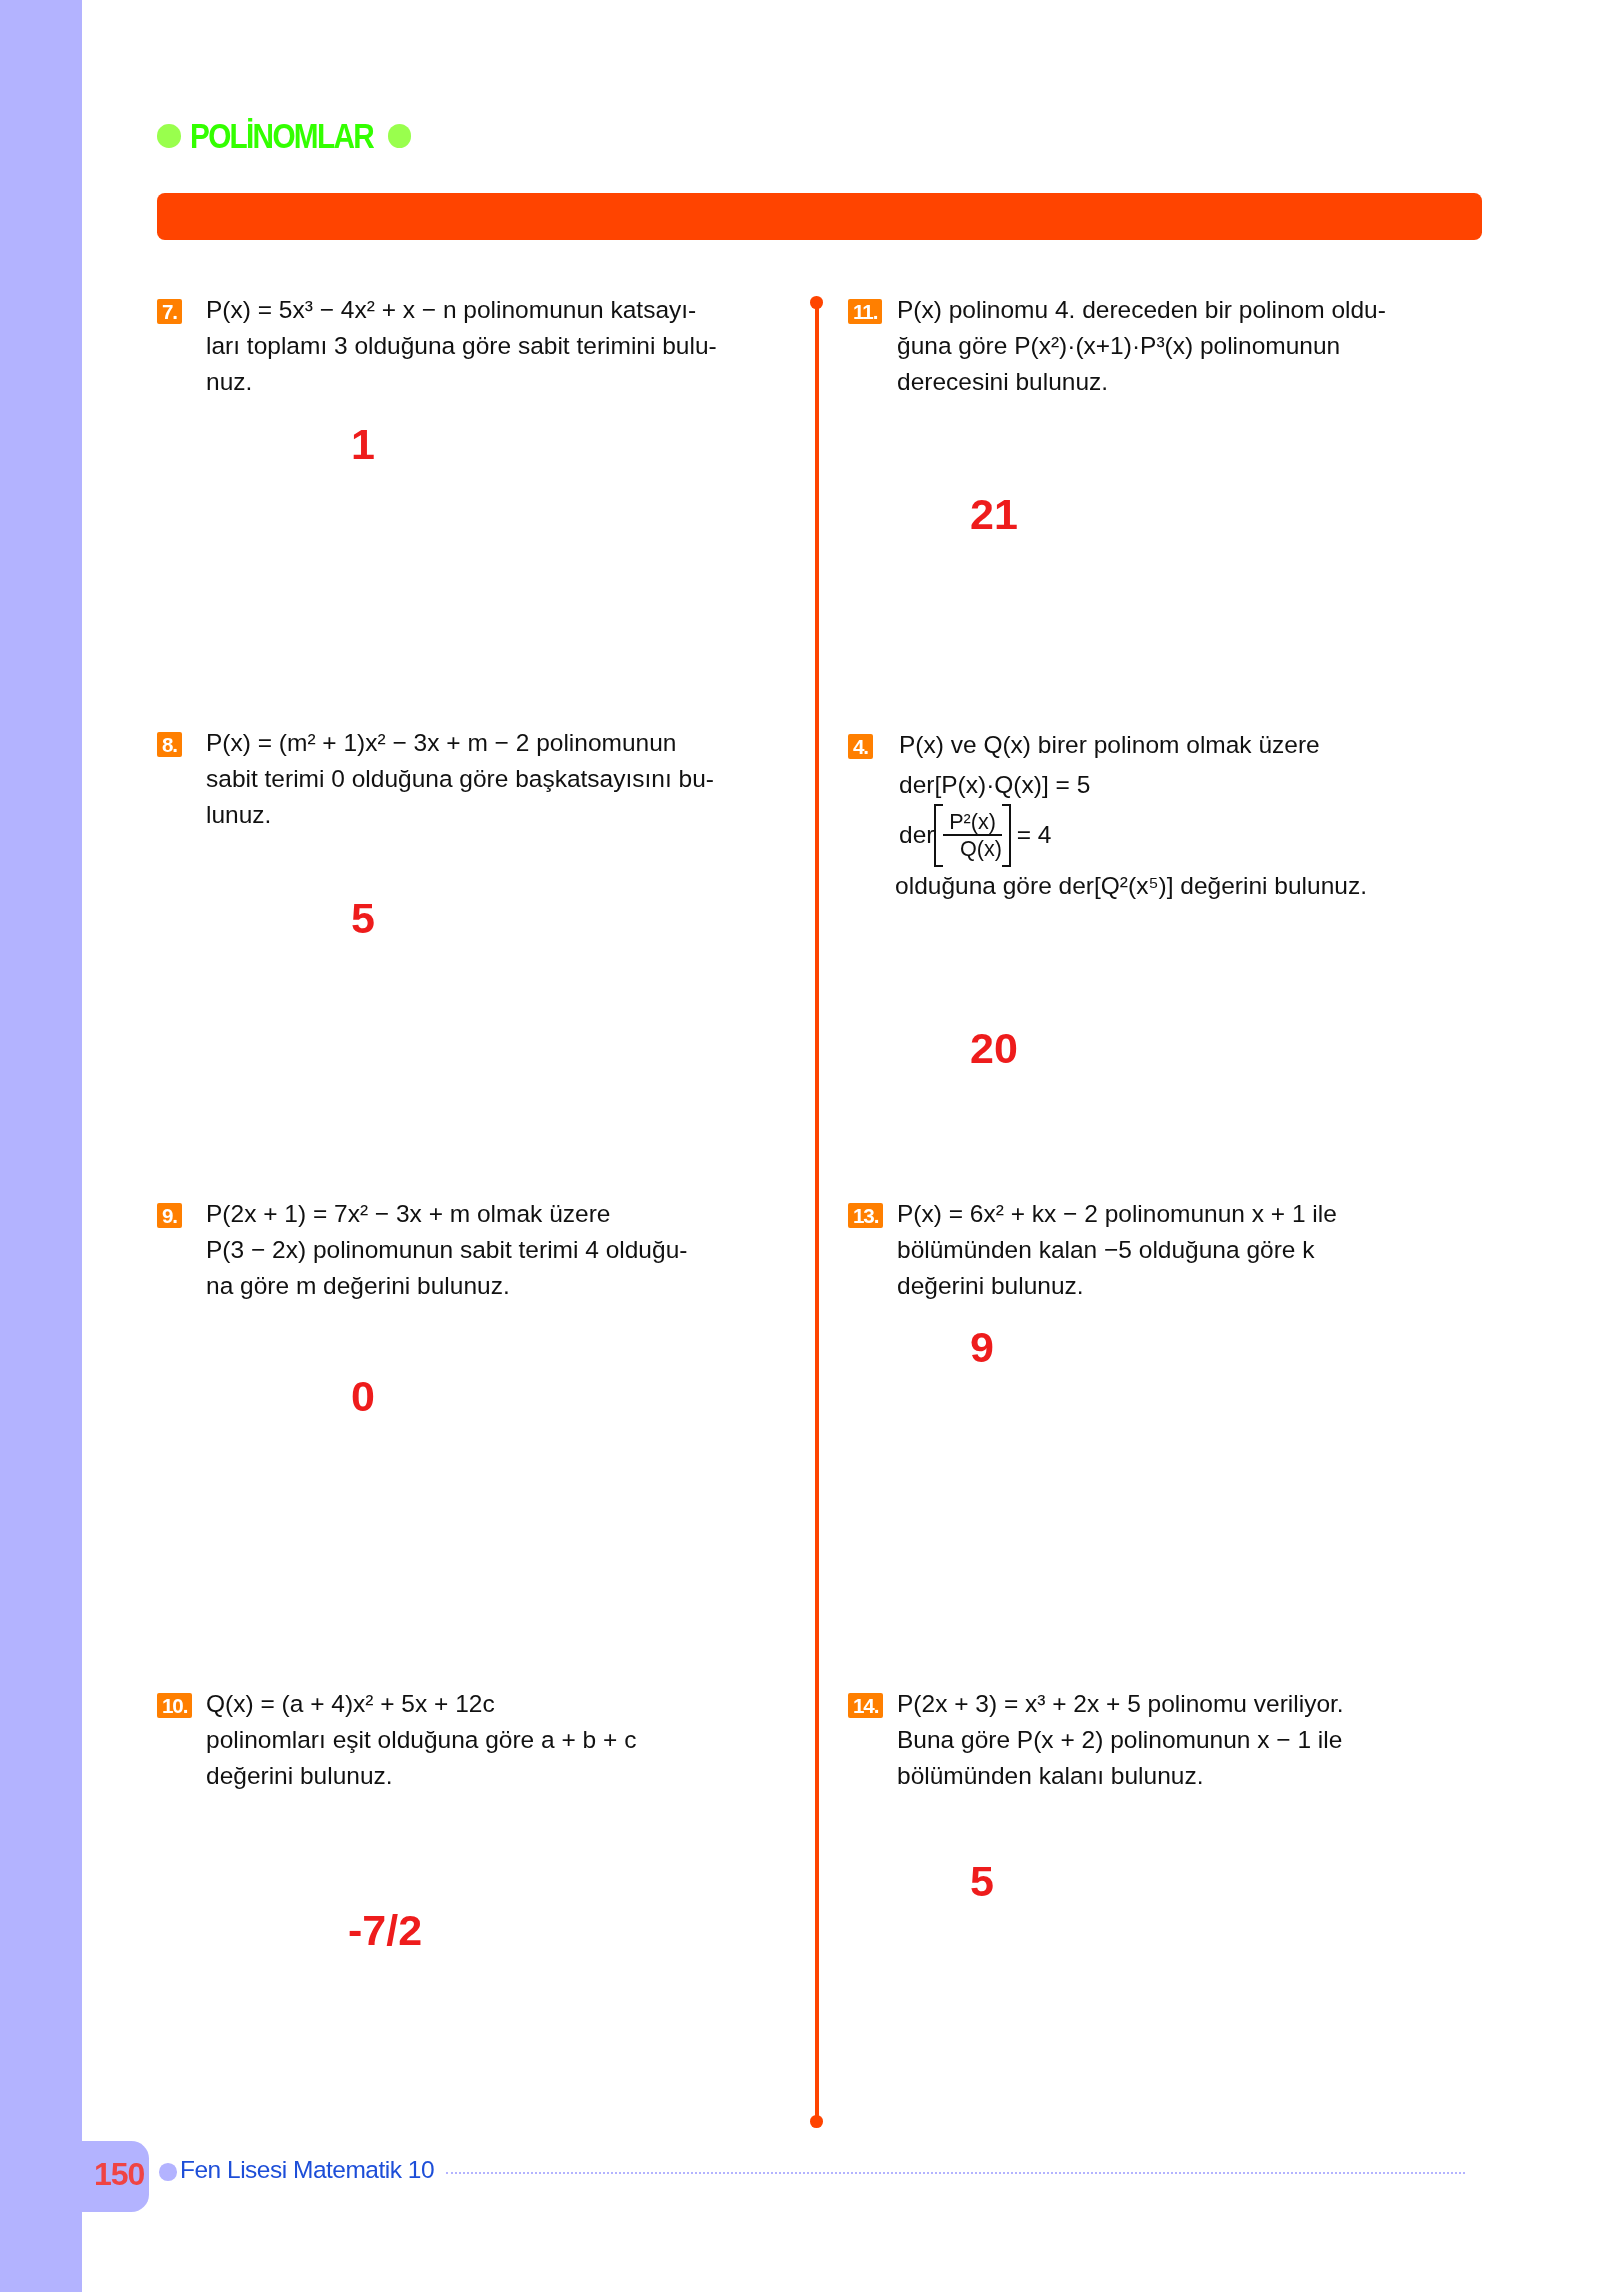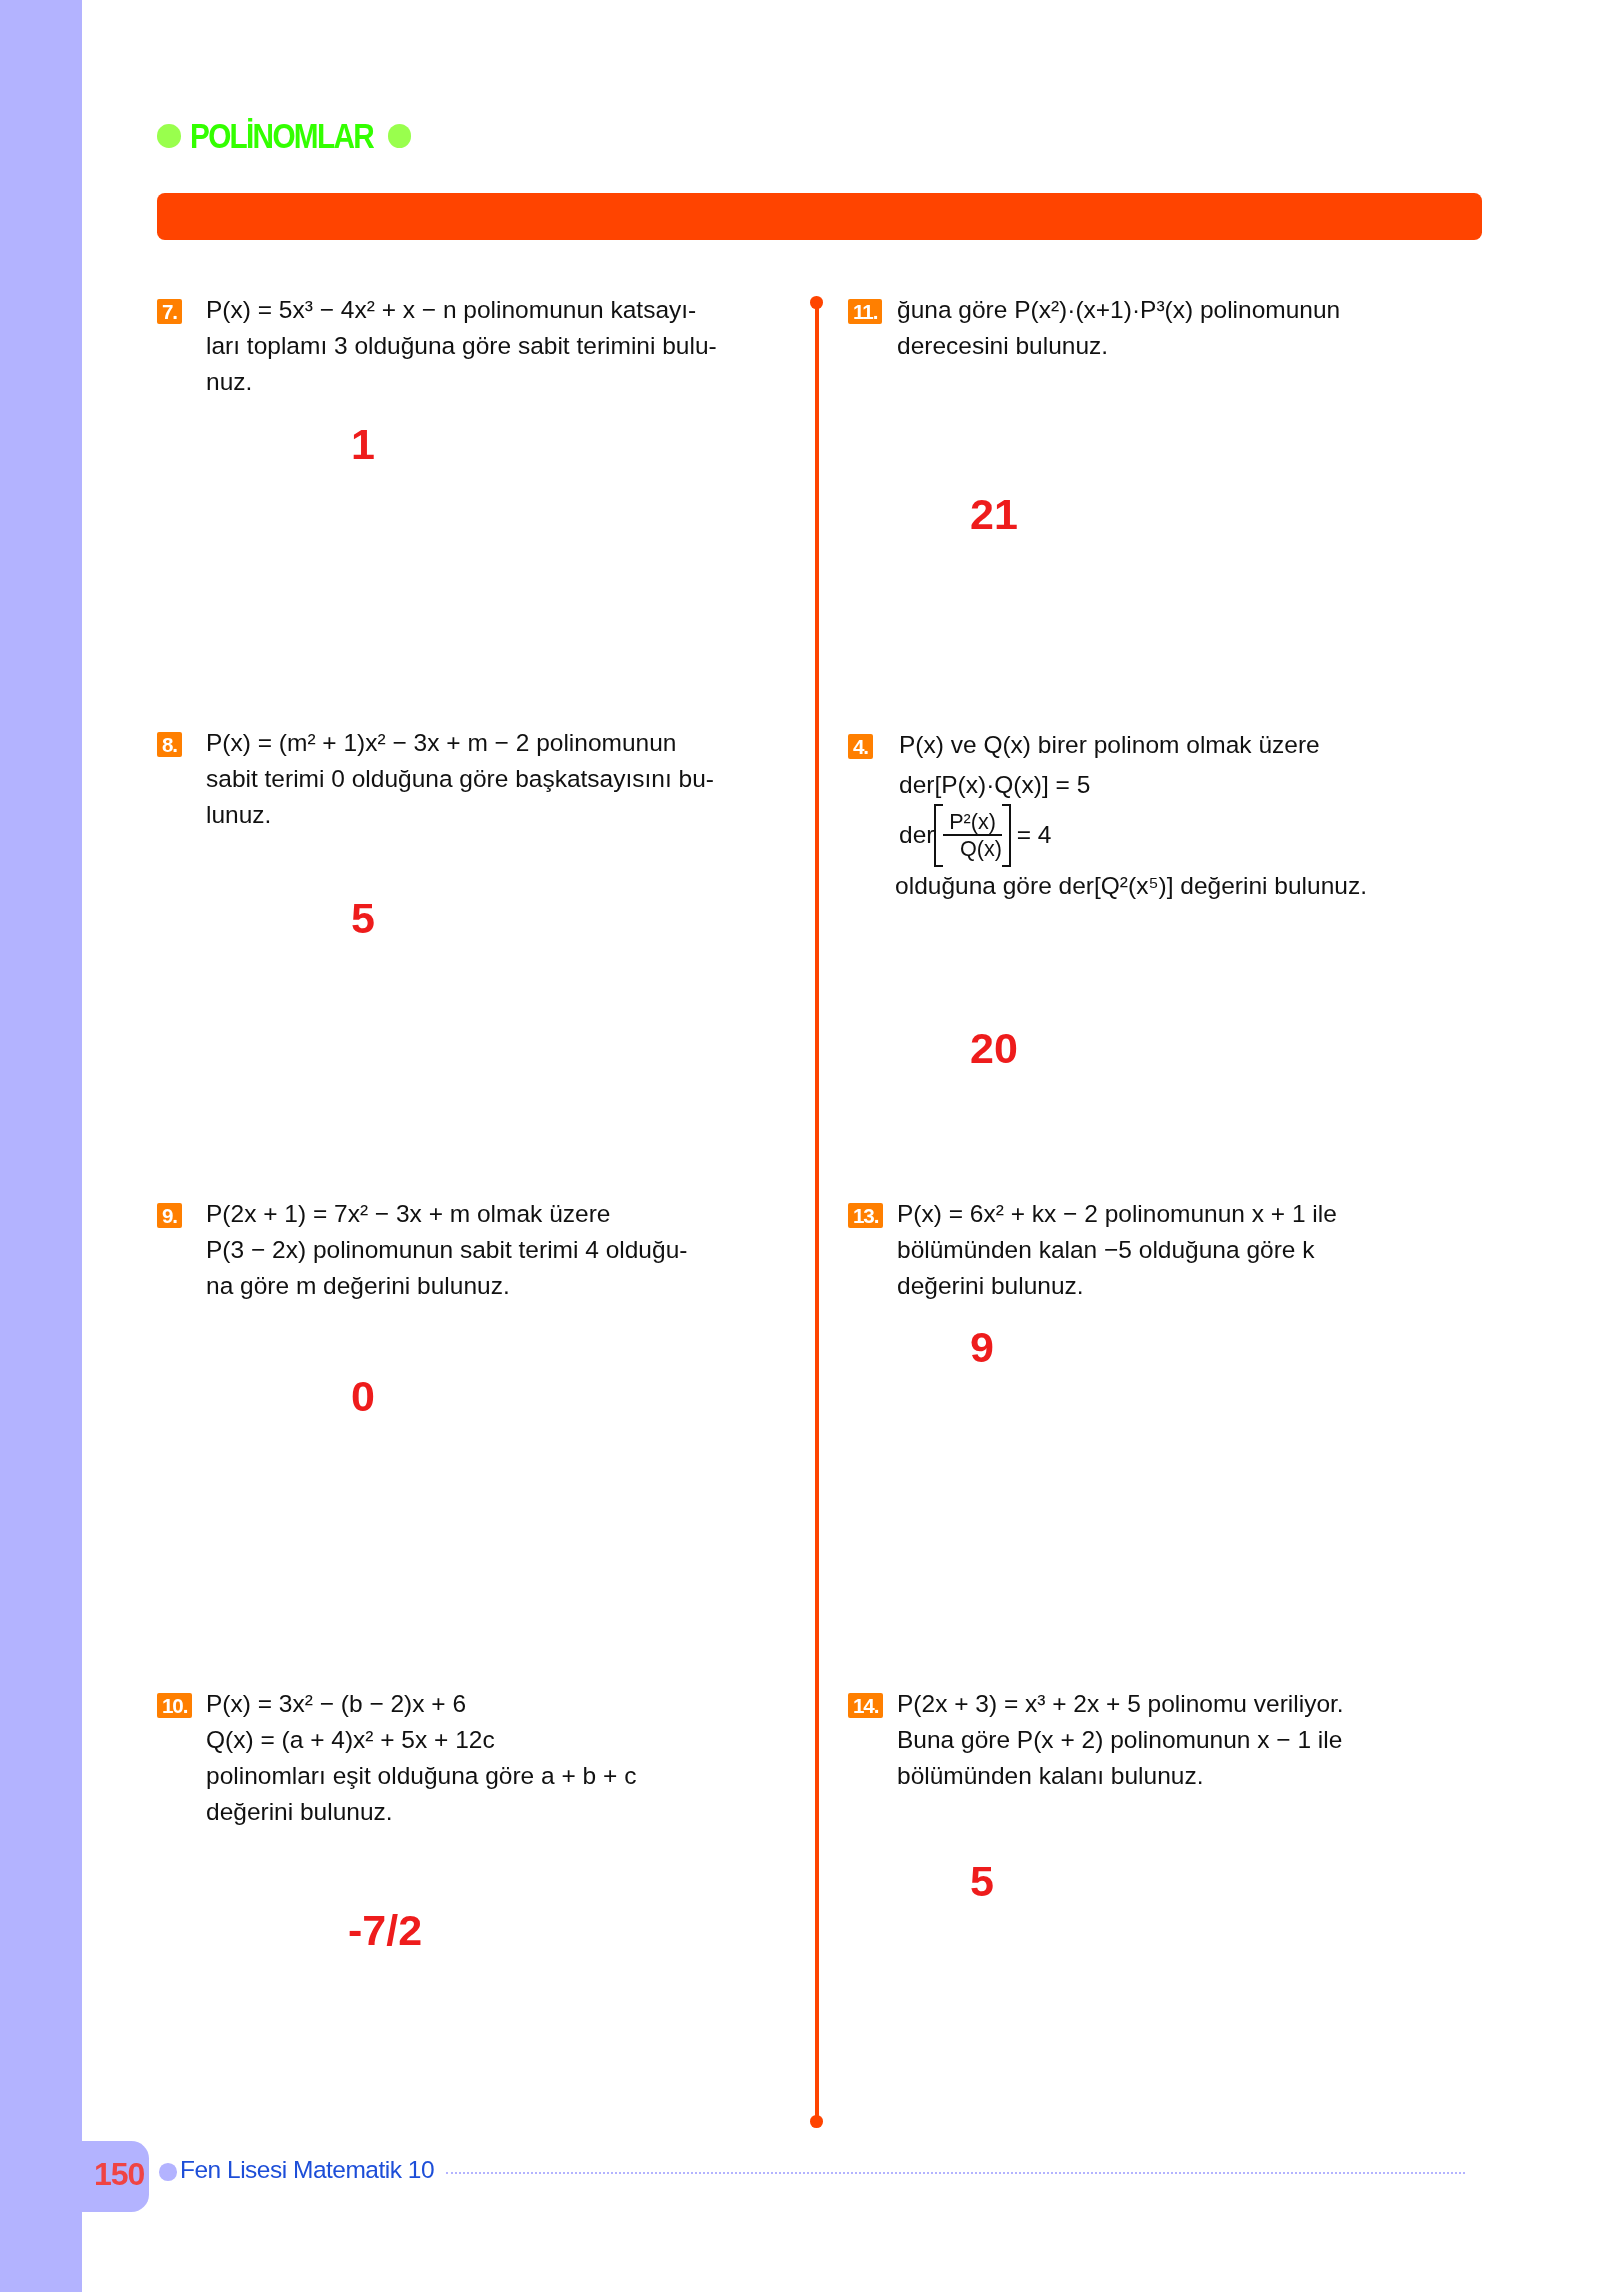--- a/index.html
+++ b/index.html
@@ -85,31 +85,31 @@
     <div class="line">P(2x + 1) = 7x² − 3x + m olmak üzere</div>
     <div class="line">P(3 − 2x) polinomunun sabit terimi 4 olduğu-</div>
     <div class="line">na göre m değerini bulunuz.</div>
   </div>
 </div>
 <div class="answer" style="left:351px; top:1372px;">0</div>
 
 <div class="q" style="left:157px; top:1686px;">
   <span class="badge">10.</span>
   <div class="body">
-    <div class="line">P(x) = 3x² − (b − 2)x + 6</div>
     <div class="line">Q(x) = (a + 4)x² + 5x + 12c</div>
     <div class="line">polinomları eşit olduğuna göre a + b + c</div>
     <div class="line">değerini bulunuz.</div>
   </div>
 </div>
 <div class="answer" style="left:348px; top:1906px;">-7/2</div>
 
 <div class="q" style="left:848px; top:292px;">
   <span class="badge">11.</span>
   <div class="body">
+    <div class="line">P(x) polinomu 4. dereceden bir polinom oldu-</div>
     <div class="line">ğuna göre P(x²)·(x+1)·P³(x) polinomunun</div>
     <div class="line">derecesini bulunuz.</div>
   </div>
 </div>
 <div class="answer" style="left:970px; top:490px;">21</div>
 
 <div class="q" style="left:848px; top:727px;">
   <span class="badge">4.</span>
   <div class="body" style="margin-left:51px;">
     <div class="line">P(x) ve Q(x) birer polinom olmak üzere</div>

